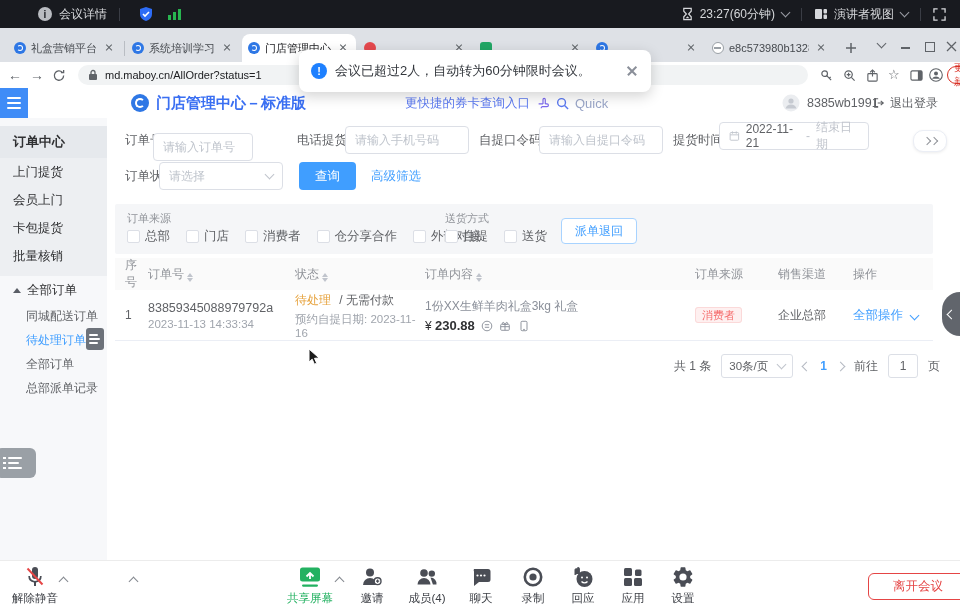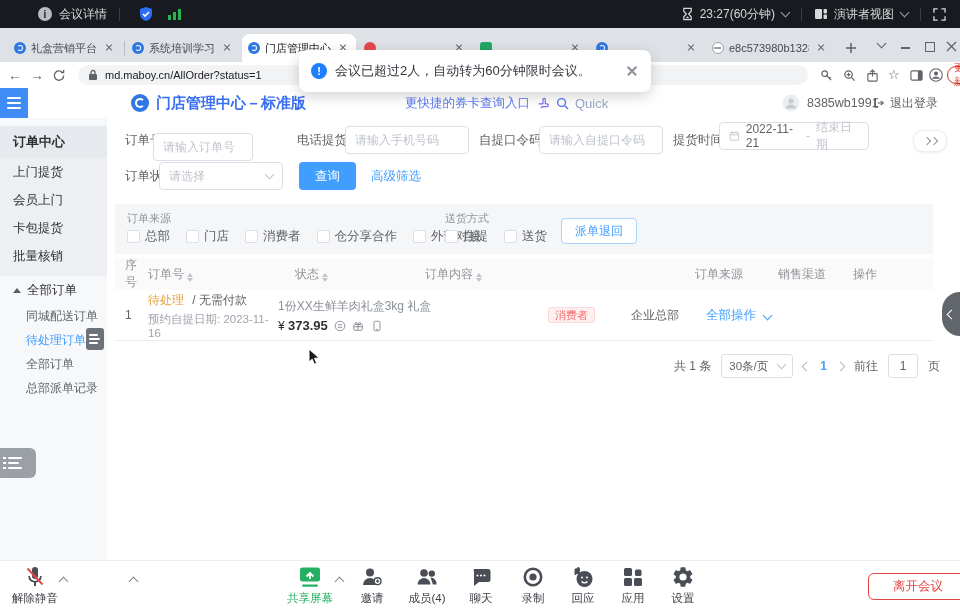--- a/index.html
+++ b/index.html
@@ -387,30 +387,34 @@
       <span class="c3"><b style="font-weight:normal;">订单内容</b><span class="sortcaret">
             <i class="u"></i>
             <i class="d"></i>
           </span></span>
       <span class="c4">订单来源</span>
       <span class="c5">销售渠道</span>
       <span class="c6">操作</span>
     </div>
     <div class="trow">
       <span class="c0">1</span>
+      <span class="c1">
+        <div style="color:#606266;font-size:12.5px;">83859345088979792a</div>
+        <div class="sub">2023-11-13 14:33:34</div>
+      </span>
       <span class="c2">
         <div><b class="orange" style="font-weight:normal;">待处理</b>
         <b style="font-weight:normal;margin-left:5px;">/ 无需付款</b></div>
         <div class="sub">预约自提日期: 2023-11-16</div>
       </span>
       <span class="c3">
         <div style="color:#8a8f99;">1份XX生鲜羊肉礼盒3kg 礼盒</div>
         <div style="margin-top:3px;">
           <b style="color:#303133;font-weight:normal;">¥</b>
-          <b class="price">373.95</b>
+          <b class="price">230.88</b>
           <svg class="mini-ic" width="12" height="12" viewBox="0 0 14 14">
               <circle cx="7" cy="7" r="5.6" fill="none" stroke="currentColor" stroke-width="1.1"></circle>
               <path d="M4.5 5.5h5M4.5 8.5h5" stroke="currentColor" stroke-width="1.1"></path>
             </svg>
           <svg class="mini-ic" width="12" height="12" viewBox="0 0 14 14">
               <rect x="2" y="5" width="10" height="7" rx="1" fill="none" stroke="currentColor" stroke-width="1.1"></rect>
               <path d="M7 5v7M2 7.8h10M5 5C3.5 5 3.5 2.8 5 2.8 6.2 2.8 7 5 7 5zM9 5c1.5 0 1.5-2.2 0-2.2C7.8 2.8 7 5 7 5z" fill="none" stroke="currentColor" stroke-width="1.1"></path>
             </svg>
           <svg class="mini-ic" width="12" height="12" viewBox="0 0 14 14">
               <rect x="3.5" y="1.5" width="7" height="11" rx="1.3" fill="none" stroke="currentColor" stroke-width="1.1"></rect>

